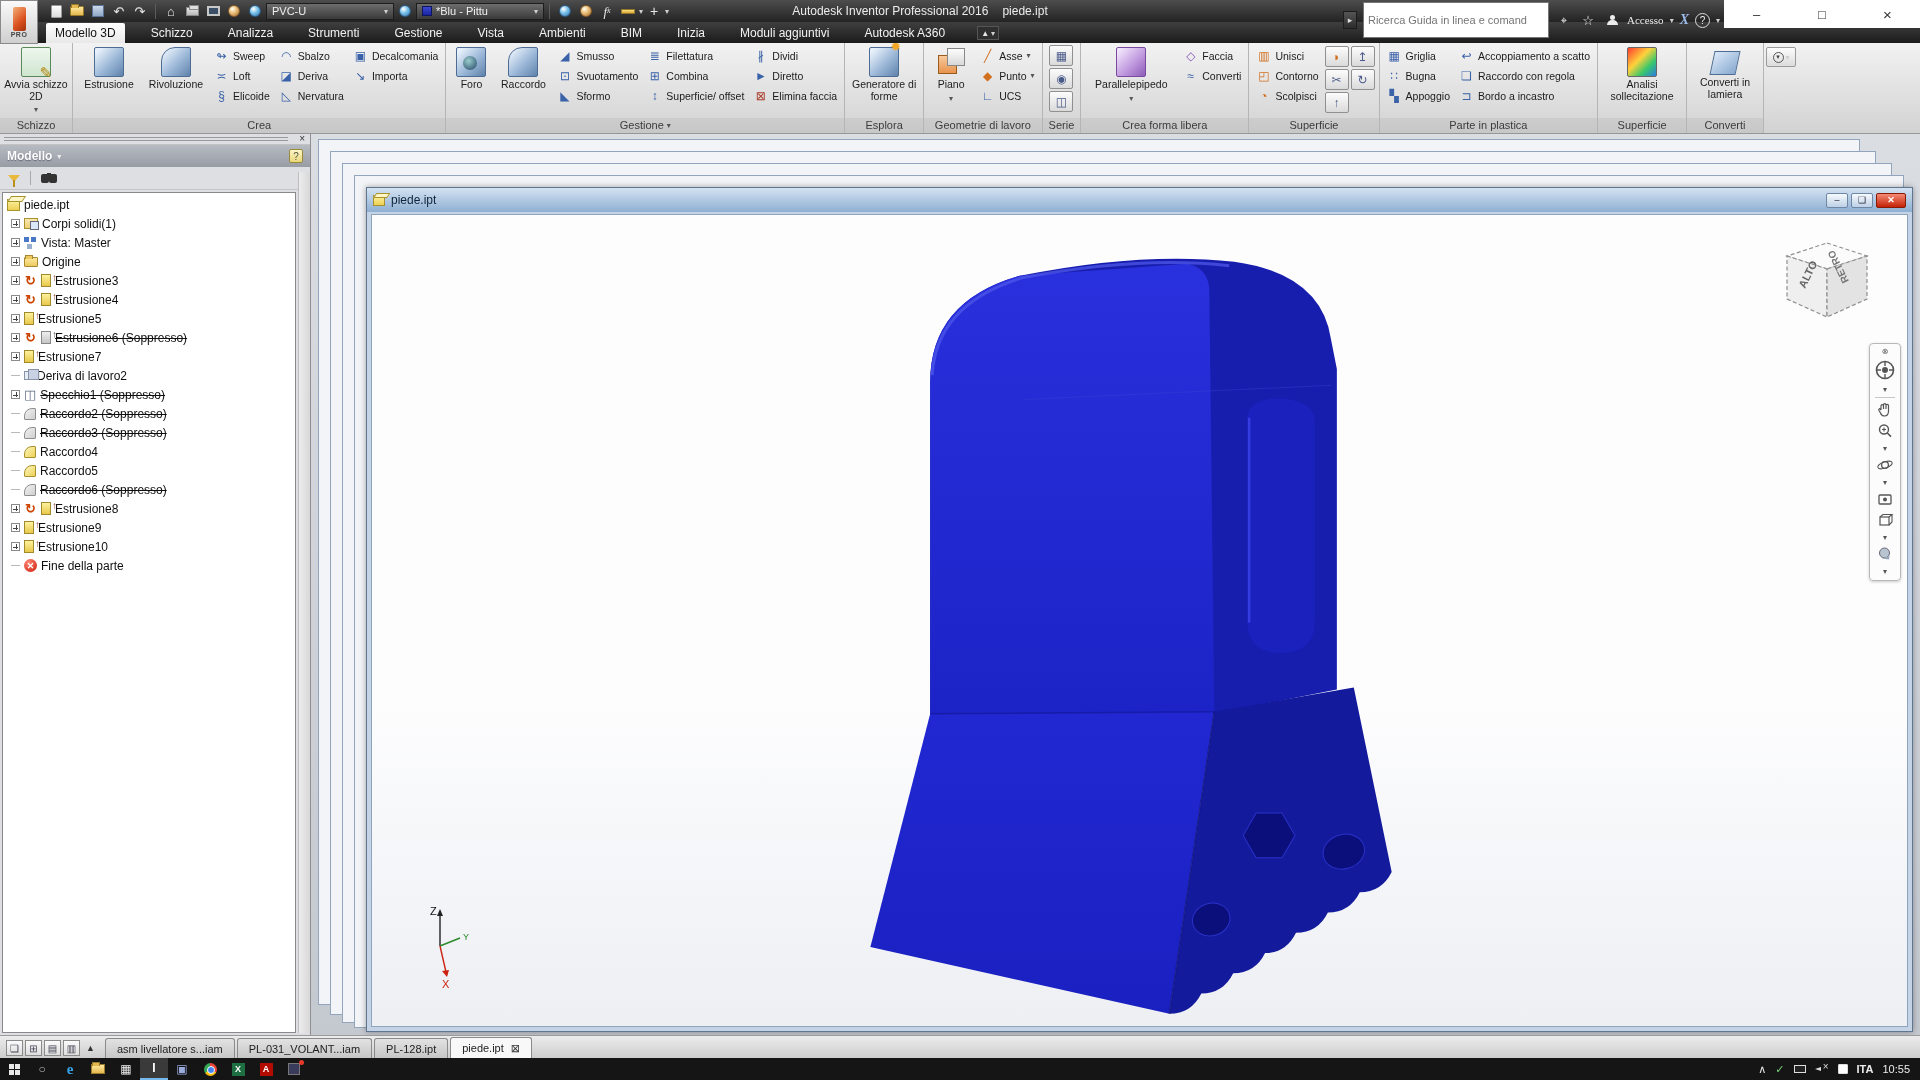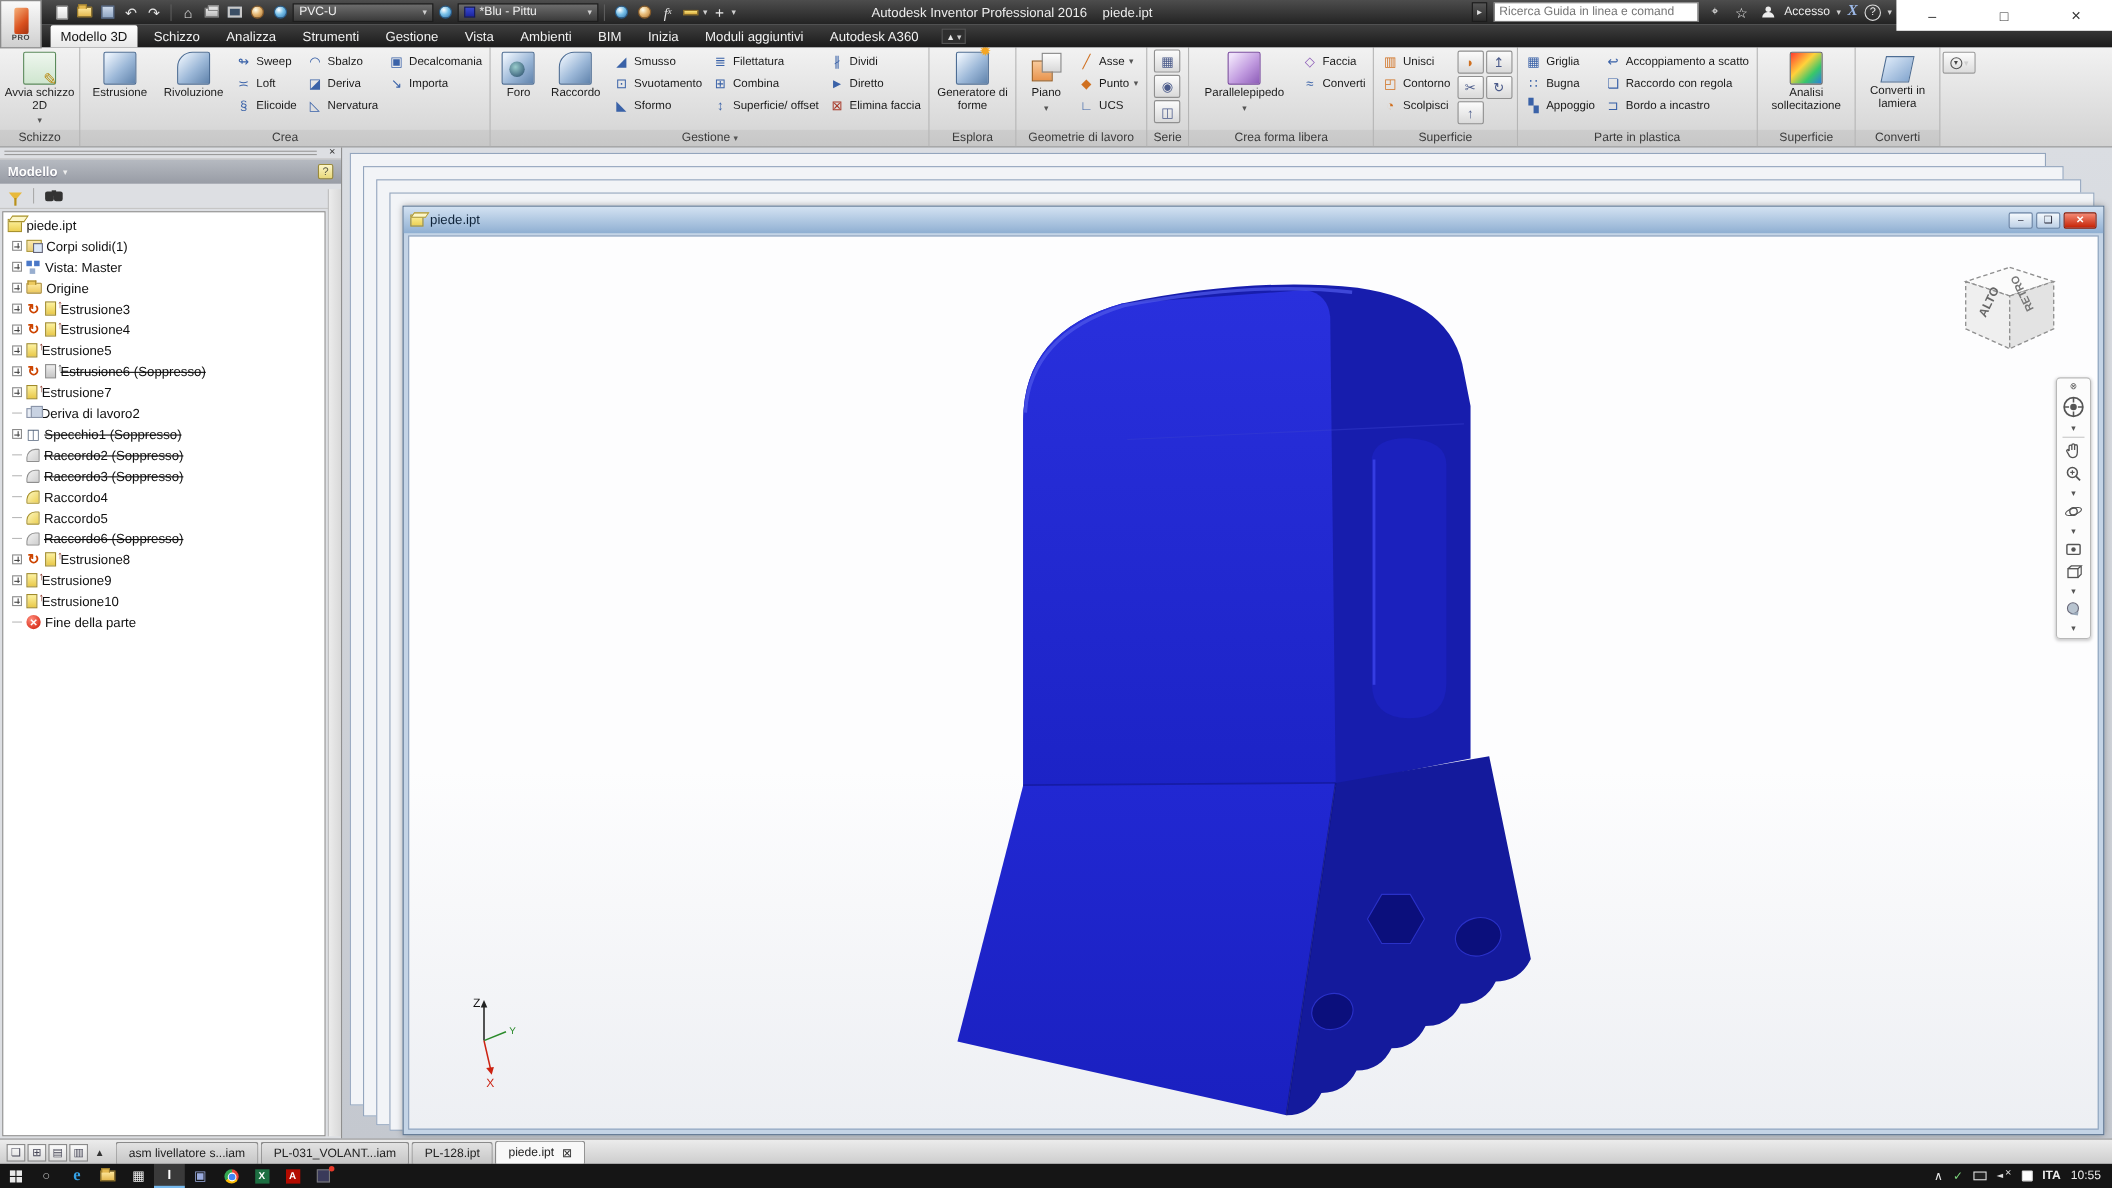--- a/index.html
+++ b/index.html
@@ -25,33 +25,33 @@
   .sh-screen{width:13px;height:10px;background:#3b4f66;border:2px solid #c8c8c8;}
   .sh-ball{width:12px;height:12px;border-radius:50%;background:radial-gradient(circle at 35% 30%,#ffffff,#77c0e8 45%,#2f6ea8);border:1px solid #2a5b86;}
   .sh-ball2{width:12px;height:12px;border-radius:50%;background:radial-gradient(circle at 35% 30%,#ffe,#e8bb77 45%,#a86f2f);border:1px solid #865b2a;}
   .combo{height:17px;min-width:128px;background:linear-gradient(#6d6d6d,#3a3a3a);border:1px solid #1d1d1d;color:#f0f0f0;font-size:11px;display:flex;align-items:center;gap:4px;padding:0 5px;}
   .combo .spacer{flex:1;}
   .swatch-blue{width:10px;height:10px;background:linear-gradient(#3a4ad0,#1a24a0);border:1px solid #0e1460;}
   .wtitle{position:absolute;left:640px;width:560px;text-align:left;color:#ececec;font-size:12px;top:4px;display:flex;justify-content:center;gap:14px;}
   .tright{position:absolute;right:200px;top:2px;display:flex;align-items:center;gap:6px;}
   .searchwrap{display:flex;align-items:center;}
   .sgo{width:14px;height:18px;background:linear-gradient(#555,#2c2c2c);color:#ddd;font-size:9px;display:flex;align-items:center;justify-content:center;border:1px solid #1c1c1c;}
-  .searchwrap input{width:186px;height:18px;border:1px solid #777;font-size:11px;padding:0 4px;font-family:"Liberation Sans",sans-serif;}
+  .searchwrap input{width:186px;height:36px;border:1px solid #777;font-size:11px;padding:0 4px;font-family:"Liberation Sans",sans-serif;}
   .ticon{color:#ececec;font-size:13px;display:flex;align-items:center;justify-content:center;min-width:18px;height:18px;}
   .person{width:10px;height:10px;position:relative;}
   .person:before{content:"";position:absolute;left:3px;top:0;width:5px;height:5px;border-radius:50%;background:#ececec;}
   .person:after{content:"";position:absolute;left:0;top:5px;width:11px;height:5px;border-radius:5px 5px 0 0;background:#ececec;}
-  .accesso{color:#ececec;font-size:11px;}
+  .accesso{color:#ececec;font-size:11px;font-family:Liberation Serif, serif;}
   .xchg{color:#9db9e8;font-weight:bold;font-style:italic;font-family:"Liberation Serif",serif;font-size:14px;}
   .helpq{width:15px;height:15px;border:1px solid #ddd;border-radius:50%;color:#eee;font-size:10px;display:flex;align-items:center;justify-content:center;}
   .winctl{position:absolute;right:0;top:0;width:196px;height:28px;background:#ffffff;display:flex;z-index:55;}
   .wbtn{flex:1;display:flex;align-items:center;justify-content:center;color:#333;font-size:13px;}
 
   
-  .rtabs{position:absolute;top:22px;left:0;right:0;height:21px;background:linear-gradient(#3f3f3f,#1b1b1b);display:flex;align-items:flex-end;padding-left:46px;gap:6px;z-index:40;}
+  .rtabs{position:absolute;top:22px;left:0;right:0;height:21px;background:linear-gradient(#3f3f3f,#1b1b1b);display:flex;align-items:flex-end;padding-left:46px;gap:17px;z-index:40;}
   .rtab{color:#f2f2f2;font-size:12px;padding:3px 9px 3px 9px;white-space:nowrap;}
   .rtab.active{background:linear-gradient(#ffffff,#e8e8e8);color:#111;border-radius:2px 2px 0 0;}
   .a360icon{width:22px;height:14px;background:#2f2f2f;border:1px solid #555;color:#e8e8e8;font-size:8px;display:flex;align-items:center;justify-content:center;gap:2px;margin:0 0 3px 6px;}
 
   
   .ribbon{position:absolute;top:43px;left:0;right:0;height:91px;background:linear-gradient(#f2f2f2,#dcdcdc 70%,#d2d2d2);border-bottom:1px solid #979797;display:flex;overflow:hidden;z-index:35;}
   .rgroup{display:flex;flex-direction:column;border-right:1px solid #b5b5b5;flex:0 0 auto;}
   .rgc{flex:1;display:flex;align-items:stretch;padding:2px 4px 0 4px;gap:3px;}
   .rgl{height:15px;font-size:11px;color:#3b3b3b;text-align:center;line-height:15px;background:rgba(0,0,0,.05);white-space:nowrap;padding:0 6px;display:flex;align-items:center;justify-content:center;gap:3px;}
   .rgl .caret{color:#555;}

